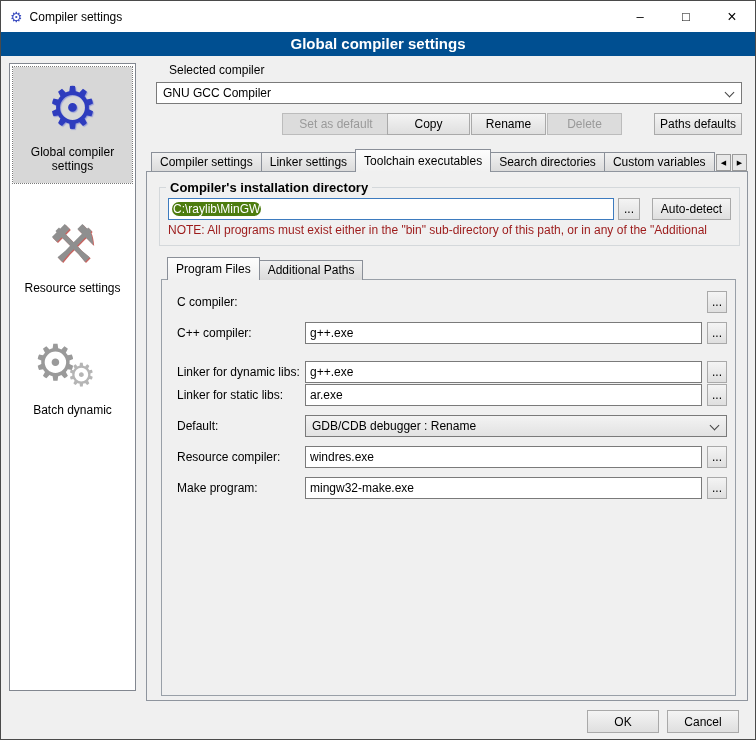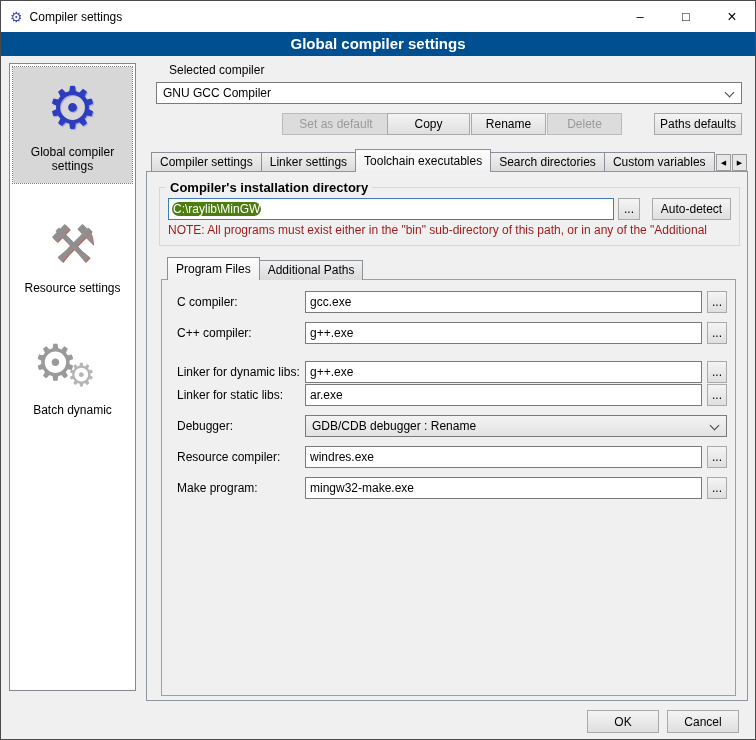--- a/index.html
+++ b/index.html
@@ -176,21 +176,20 @@
 
     <div class="subtabs">
       <div class="tab active">Program Files</div>
       <div class="tab">Additional Paths</div>
     </div>
 
     <div class="inner-panel">
 
       <div class="frow" style="top:11px;">
         <span class="flabel">C compiler:</span>
-        <input class="finput" value="gcc.exe" style="">
         <button class="btn fbrowse">...</button>
       </div>
 
       <div class="frow" style="top:42px;">
         <span class="flabel">C++ compiler:</span>
         <input class="finput" value="g++.exe" style="">
         <button class="btn fbrowse">...</button>
       </div>
 
       <div class="frow" style="top:73px;margin-top:8px;">
@@ -199,21 +198,21 @@
         <button class="btn fbrowse">...</button>
       </div>
 
       <div class="frow" style="top:104px;">
         <span class="flabel">Linker for static libs:</span>
         <input class="finput" value="ar.exe" style="">
         <button class="btn fbrowse">...</button>
       </div>
 
       <div class="frow" style="top:135px;">
-        <span class="flabel">Debugger:</span>
+        <span class="flabel">Default:</span>
         <div class="fcombo">
           <span>GDB/CDB debugger : Rename</span>
           <span class="chev"></span>
         </div>
       </div>
 
       <div class="frow" style="top:166px;">
         <span class="flabel">Resource compiler:</span>
         <input class="finput" value="windres.exe" style="">
         <button class="btn fbrowse">...</button>

